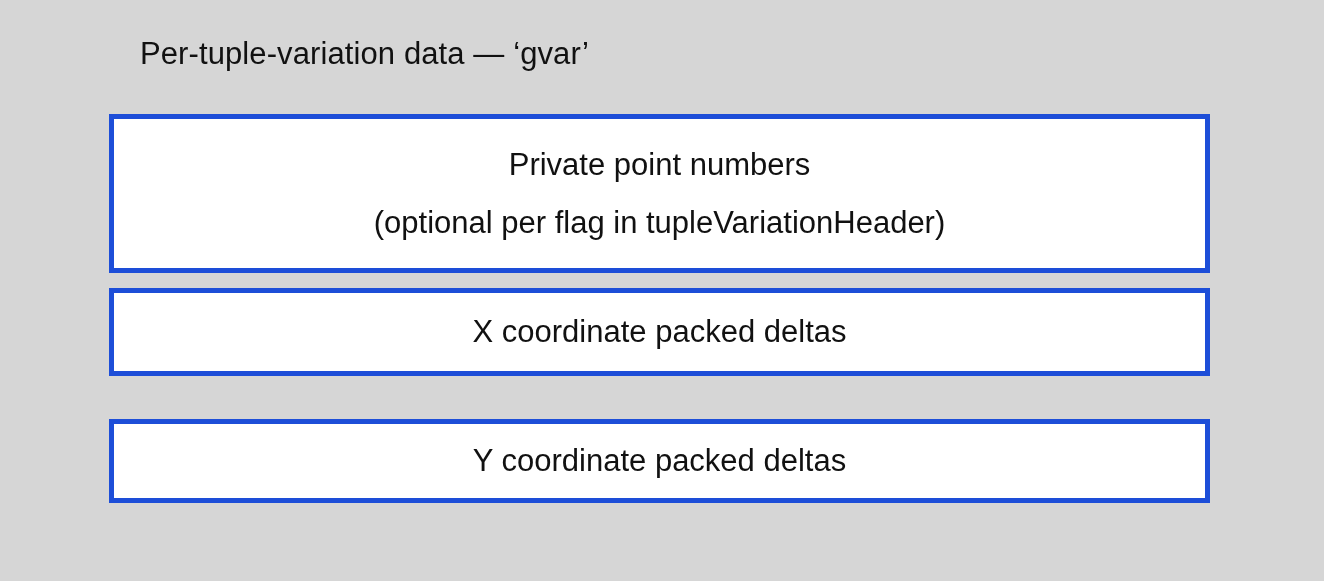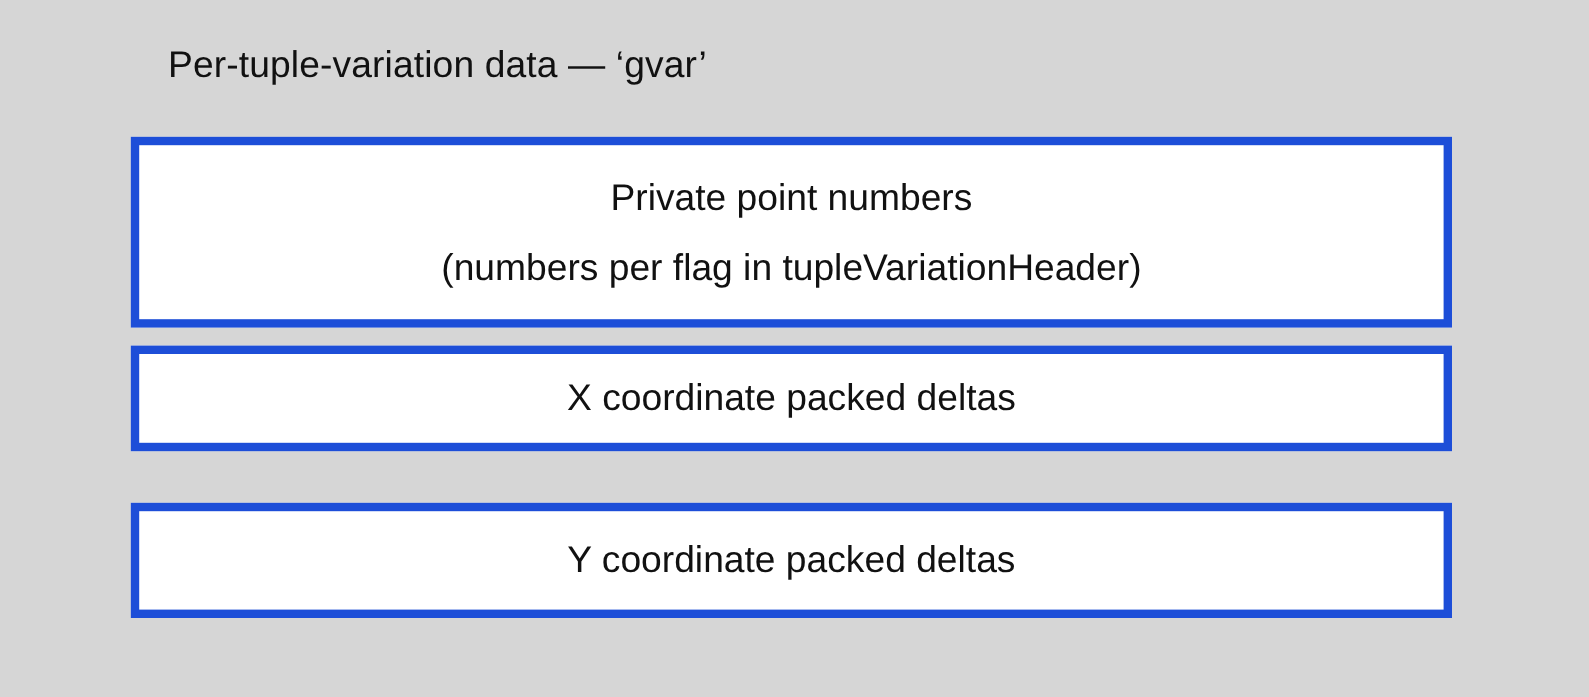--- a/index.html
+++ b/index.html
@@ -29,21 +29,21 @@
     line-height: 44px;
     letter-spacing: 0.1px;
     color: #111111;
     white-space: nowrap;
   }
   .struct-box {
     position: absolute;
     left: 109px;
     width: 1101px;
     background: #ffffff;
-    border: 7px solid #1d4ed8;
+    border: 5px solid #1d4ed8;
     box-sizing: border-box;
     display: flex;
     flex-direction: column;
     align-items: center;
     justify-content: center;
     text-align: center;
   }
   .struct-box .line {
     font-size: 31px;
     line-height: 58px;
@@ -53,33 +53,33 @@
   #box-private-point-numbers {
     top: 114px;
     height: 159px;
   }
   #box-x-deltas {
     top: 288px;
     height: 88px;
   }
   #box-y-deltas {
     top: 419px;
-    height: 96px;
+    height: 84px;
   }
 </style>
 </head>
 <body>
 
 <div class="canvas">
 
   <div class="diagram-title">Per-tuple-variation data — ‘gvar’</div>
 
   <div class="struct-box" id="box-private-point-numbers">
     <div class="line">Private point numbers</div>
-    <div class="line">(numbers per flag in tupleVariationHeader)</div>
+    <div class="line">(optional per flag in tupleVariationHeader)</div>
   </div>
 
   <div class="struct-box" id="box-x-deltas">
     <div class="line">X coordinate packed deltas</div>
   </div>
 
   <div class="struct-box" id="box-y-deltas">
     <div class="line">Y coordinate packed deltas</div>
   </div>
 

